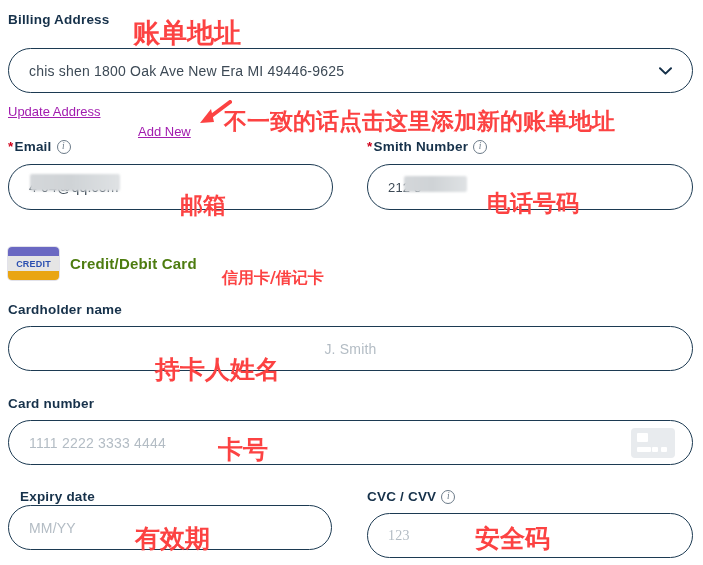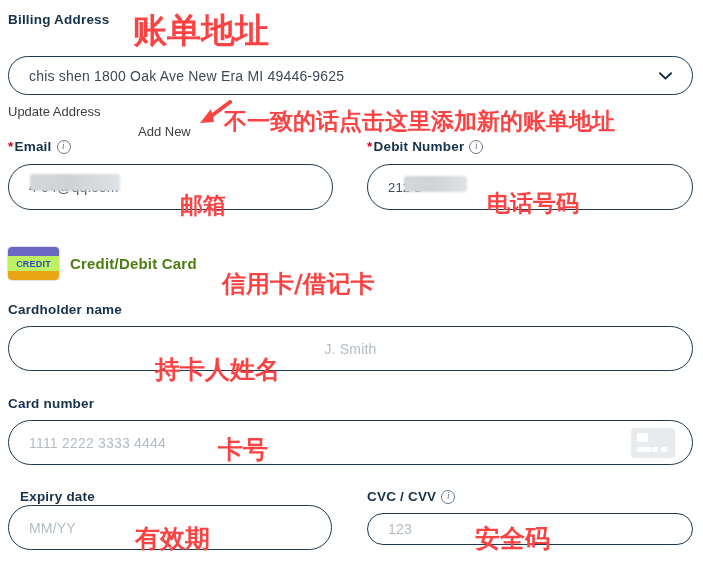--- a/index.html
+++ b/index.html
@@ -79,40 +79,41 @@
     position: absolute;
     background: linear-gradient(90deg,#d4d7da 0%, #cfd3d6 45%, #dfe2e4 100%);
     border-radius: 2px;
     filter: blur(0.8px);
   }
 
   
   .link {
     position: absolute;
     font-size: 13px;
-    color: #404040;
+    color: #a21caf;
+    text-decoration: underline;
     cursor: pointer;
     white-space: nowrap;
   }
 
   
   .cc-badge {
     position: absolute;
     width: 51px; height: 33px;
     border-radius: 4px;
     overflow: hidden;
     background: #ffffff;
     box-shadow: 0 0 0 1px #e2e2ea;
     display: flex;
     flex-direction: column;
   }
   .cc-top { height: 9px; background: #6a68c2; }
   .cc-mid {
     flex: 1;
-    background: #bef264;
+    background: #e5e5e5;
     display: flex; align-items: center; justify-content: center;
     font-size: 9px; font-weight: bold;
     color: #2a4fb0;
     letter-spacing: 0.2px;
   }
   .cc-bot { height: 9px; background: #e9a513; }
 
   .cc-title {
     position: absolute;
     font-size: 15px;
@@ -153,23 +154,23 @@
 </style>
 </head>
 <body>
 
 <div id="page">
 
   <div class="field-label" style="left:8px; top:12px;">
     <span>Billing Address</span>
   </div>
 
-  <div class="anno" style="left:133px; top:8px; font-size:34px;">账单地址</div>
-
-  <div class="pill" style="left:8px; top:56px; width:685px; height:39px;">
+  <div class="anno" style="left:133px; top:15px; font-size:27px;">账单地址</div>
+
+  <div class="pill" style="left:8px; top:48px; width:685px; height:45px;">
     <span class="val">chis shen 1800 Oak Ave New Era MI 49446-9625</span>
     <span class="chevron">
       <svg viewBox="0 0 13 8" width="13" height="8" aria-hidden="true">
         <path d="M1 1.2 L6.5 6.6 L12 1.2" fill="none" stroke="#16314a" stroke-width="2" stroke-linecap="round" stroke-linejoin="round"></path>
       </svg>
     </span>
   </div>
 
 
   <a class="link" style="left:8px; top:104px;">Update Address</a>
@@ -192,40 +193,40 @@
 
   <div class="pill" style="left:8px; top:164px; width:325px; height:46px;">
     <span class="val">4        04@qq.com</span>
   </div>
   <span class="redact" style="left:30px; top:174px; width:90px; height:17px;"></span>
 
   <div class="anno" style="left:180px; top:190px; font-size:23px;">邮箱</div>
 
   <div class="field-label" style="left:367px; top:139px;">
     <span class="req-star">*</span>
-      <span style="margin-left:-4px;">Debit Number</span>
+      <span style="margin-left:-4px;">Smith Number</span>
     <span class="info-icon">i</span>
   </div>
 
   <div class="pill" style="left:367px; top:164px; width:326px; height:46px;">
     <span class="val" style="font-size:13px;">212          8</span>
   </div>
   <span class="redact" style="left:404px; top:176px; width:63px; height:16px;"></span>
 
   <div class="anno" style="left:487px; top:188px; font-size:23px;">电话号码</div>
 
   <div class="cc-badge" style="left:8px; top:247px;">
     <div class="cc-top"></div>
     <div class="cc-mid">CREDIT</div>
     <div class="cc-bot"></div>
   </div>
 
   <div class="cc-title" style="left:70px; top:255px;">Credit/Debit Card</div>
 
-  <div class="anno" style="left:222px; top:268px; font-size:24px;">信用卡/借记卡</div>
+  <div class="anno" style="left:222px; top:268px; font-size:16px;">信用卡/借记卡</div>
 
   <div class="field-label" style="left:8px; top:302px;">
     <span>Cardholder name</span>
   </div>
 
   <div class="pill placeholder-style" style="left:8px; top:326px; width:685px; height:45px;justify-content:center;">
     <span class="val">J. Smith</span>
   </div>
 
   <div class="anno" style="left:155px; top:353px; font-size:25px;">持卡人姓名</div>
@@ -255,19 +256,19 @@
     <span class="val">MM/YY</span>
   </div>
 
   <div class="anno" style="left:135px; top:522px; font-size:25px;">有效期</div>
 
   <div class="field-label" style="left:367px; top:489px;">
     <span>CVC / CVV</span>
     <span class="info-icon">i</span>
   </div>
 
-  <div class="pill placeholder-style" style="left:367px; top:513px; width:326px; height:32px;">
+  <div class="pill placeholder-style" style="left:367px; top:513px; width:326px; height:45px;font-family:Liberation Serif, serif;">
     <span class="val">123</span>
   </div>
 
   <div class="anno" style="left:475px; top:522px; font-size:25px;">安全码</div>
 
 </div>
 
 </body></html>

